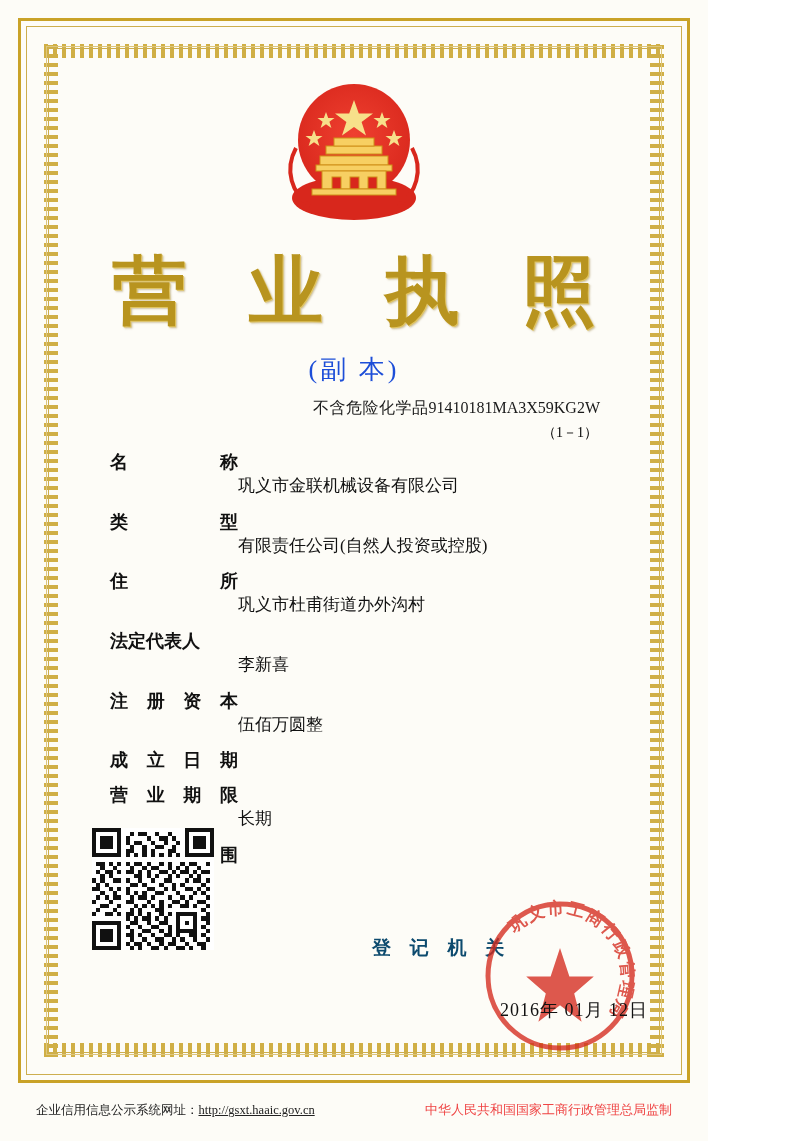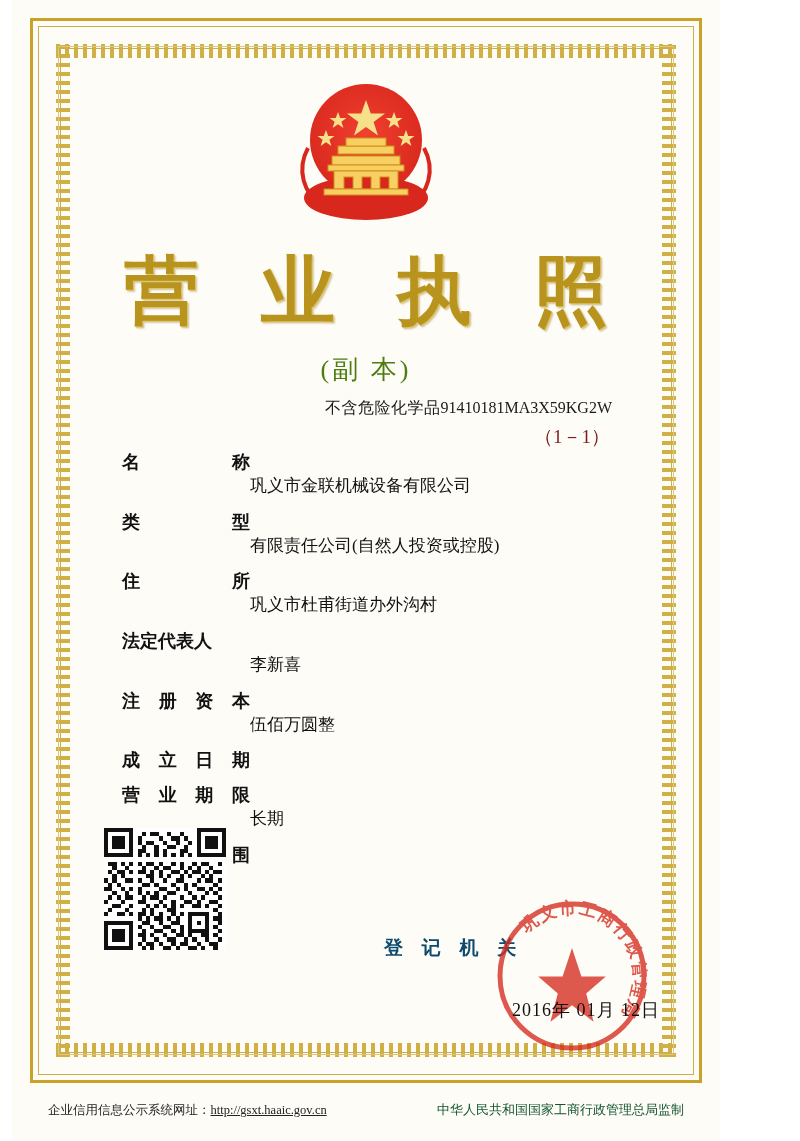--- a/index.html
+++ b/index.html
@@ -10,21 +10,21 @@
   body {
     width: 800px;
     height: 1141px;
     font-family: "Liberation Serif", serif;
     position: relative;
     overflow: hidden;
   }
 
   .page {
     position: absolute;
-    left: 12px; top: 0;
+    left: 0; top: 0;
     width: 692px;
     height: 1141px;
     background: #fdfcf7;
     padding-left: 16px;
   }
 
   
   .border-outer {
     position: absolute;
     left: 18px; top: 18px;
@@ -91,21 +91,21 @@
     color: #b8941f;
     text-shadow: 1px 1px 0 #e0c463, 2px 2px 2px rgba(120,90,10,.35);
   }
   .subtitle {
     position: absolute;
     top: 352px;
     left: 0;
     width: 100%;
     text-align: center;
     font-size: 26px;
-    color: #4d7c0f;
+    color: #1d4ed8;
     letter-spacing: 3px;
     font-family: "Liberation Serif", serif;
   }
 
   
   .credit-line {
     position: absolute;
     right: 108px;
     top: 398px;
     font-size: 16px;
@@ -114,22 +114,22 @@
     white-space: nowrap;
   }
   .credit-line .code {
     font-family: "Liberation Serif", serif;
     letter-spacing: 0px;
   }
   .page-index {
     position: absolute;
     right: 110px;
     top: 424px;
-    font-size: 19px;
-    color: #7f1d1d;
+    font-size: 14px;
+    color: #000000;
   }
 
   
   .fields {
     position: absolute;
     left: 110px;
     top: 450px;
     width: 580px;
   }
   .row {
@@ -210,21 +210,21 @@
     bottom: 22px;
     font-size: 12.5px;
     color: #222;
   }
   .footer-left .url { text-decoration: underline; }
   .footer-right {
     position: absolute;
     right: 36px;
     bottom: 22px;
     font-size: 13px;
-    color: #14532d;
+    color: #ef4444;
     margin-left: 21px;
   }
 </style>
 </head>
 <body>
 
 <div class="page">
 
   <div class="border-outer"></div>
   <div class="border-mid"></div>

